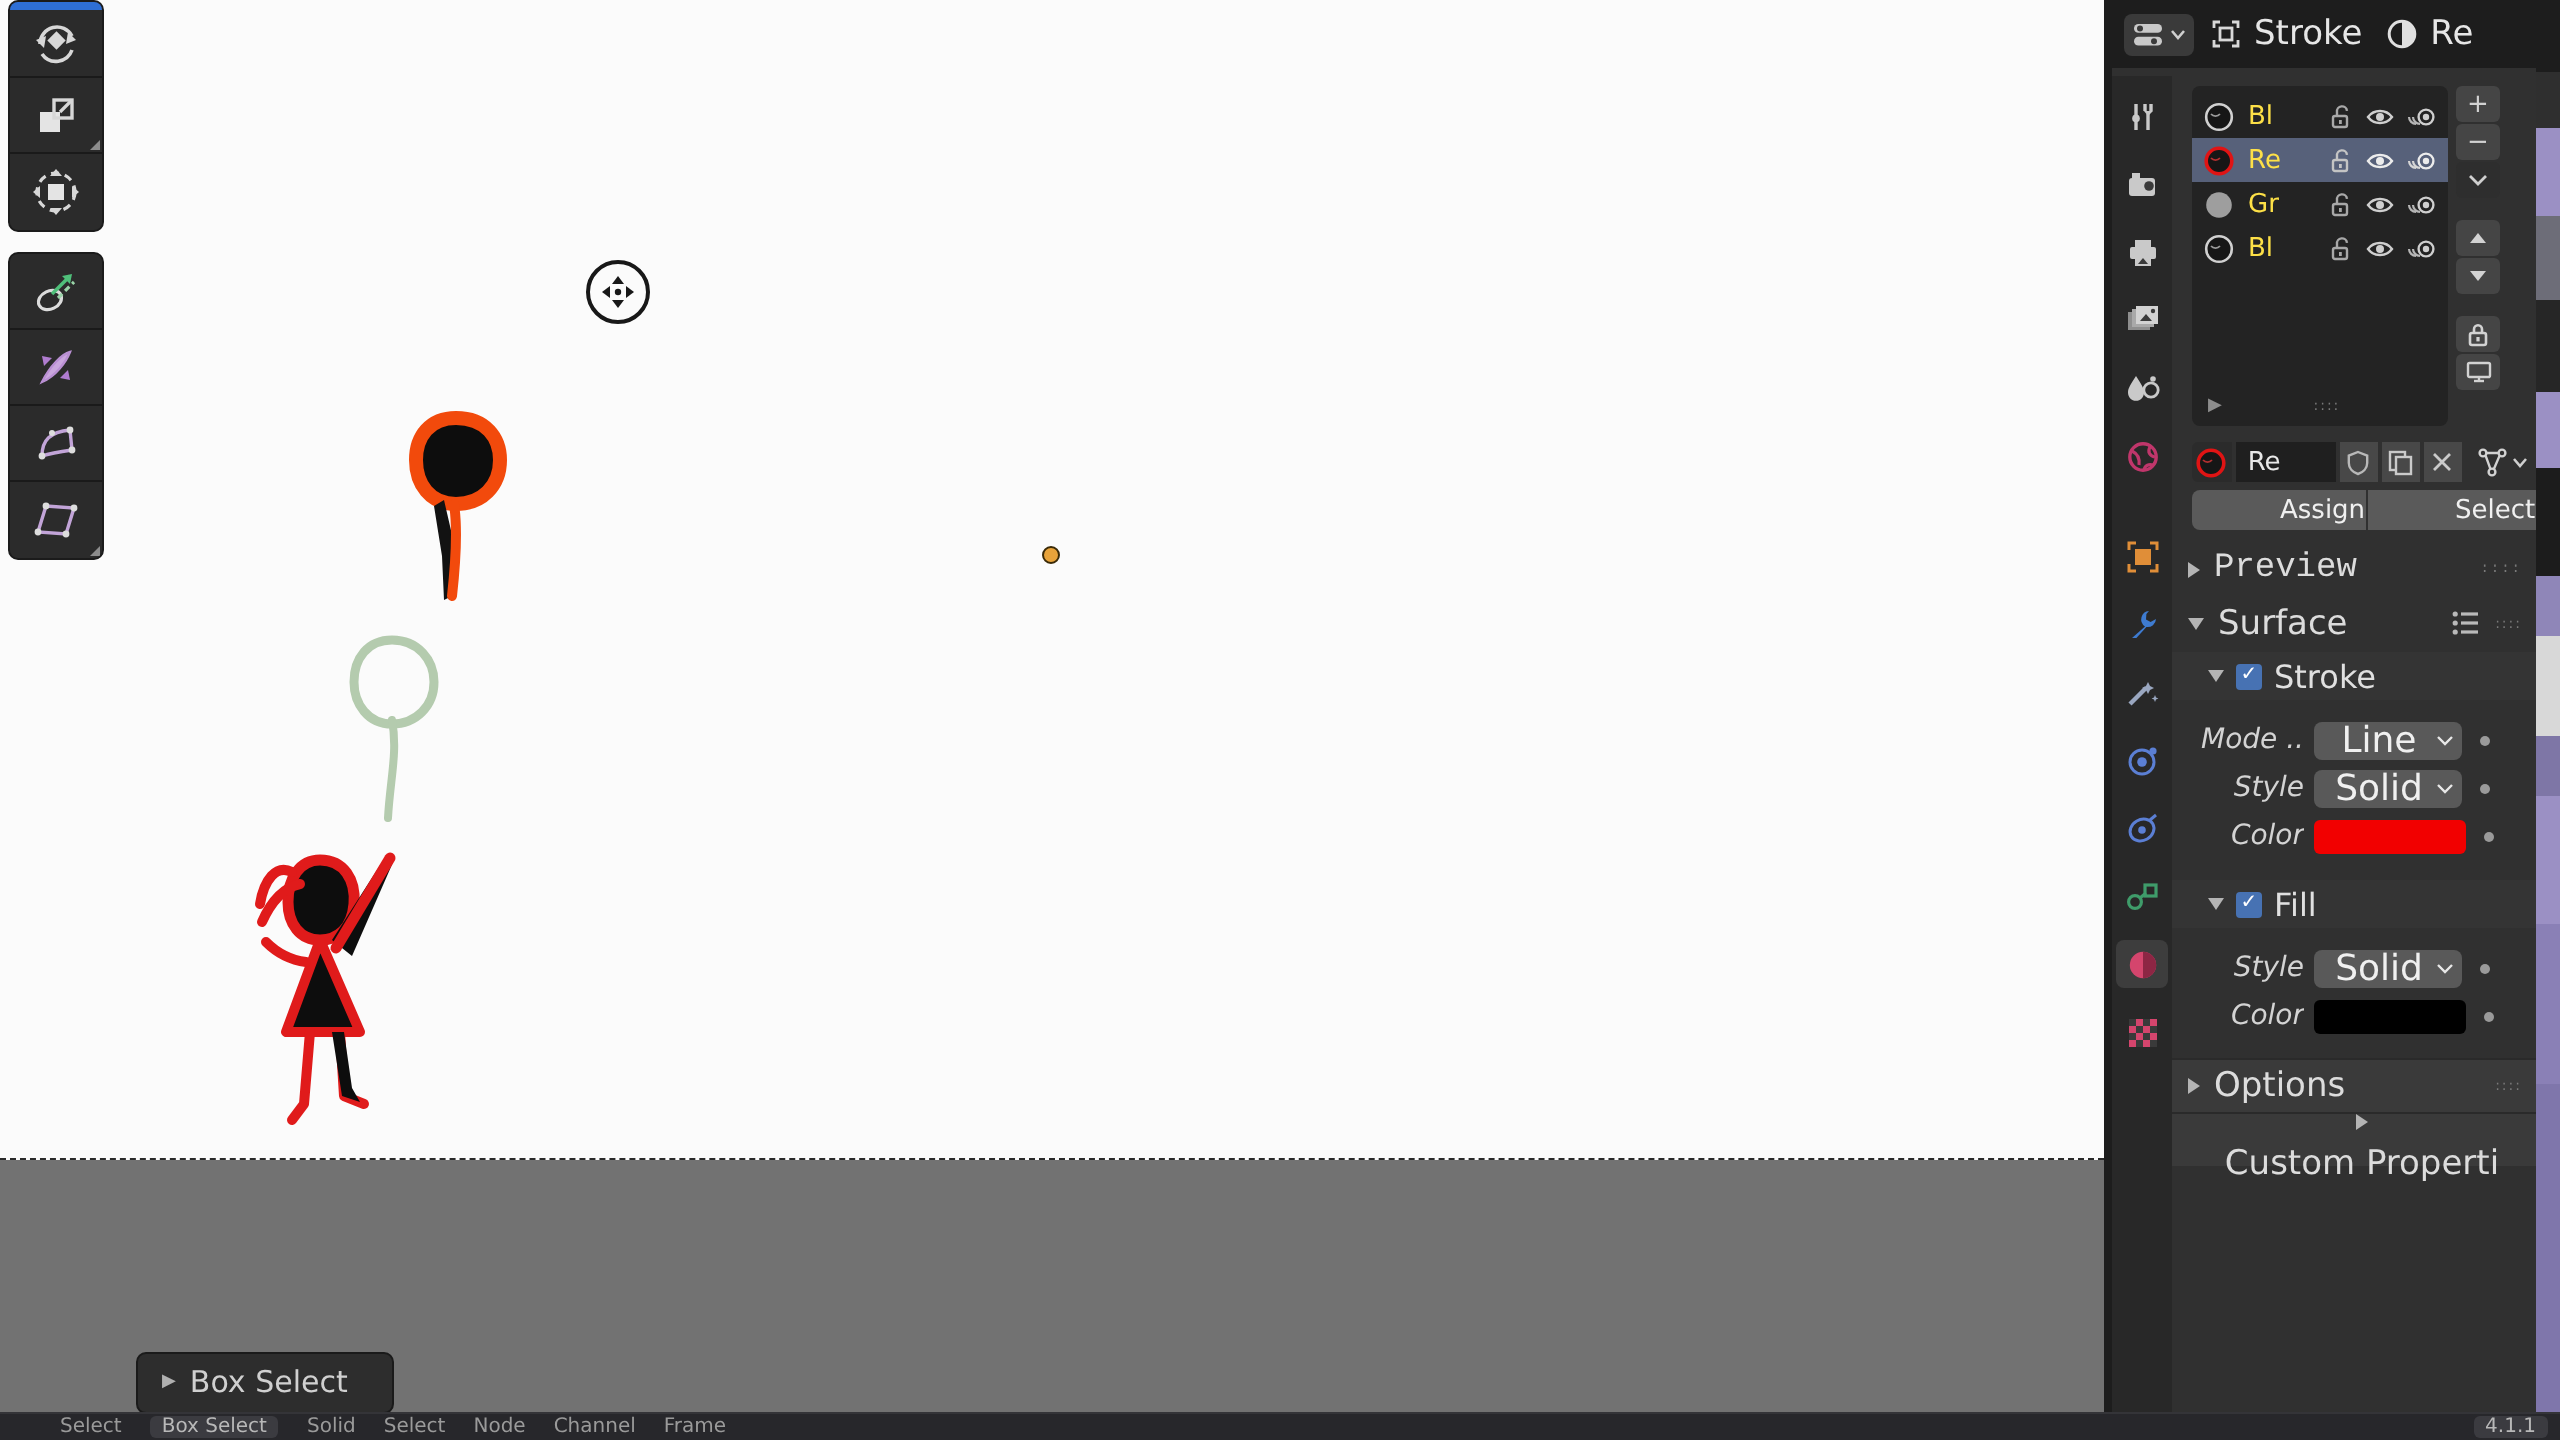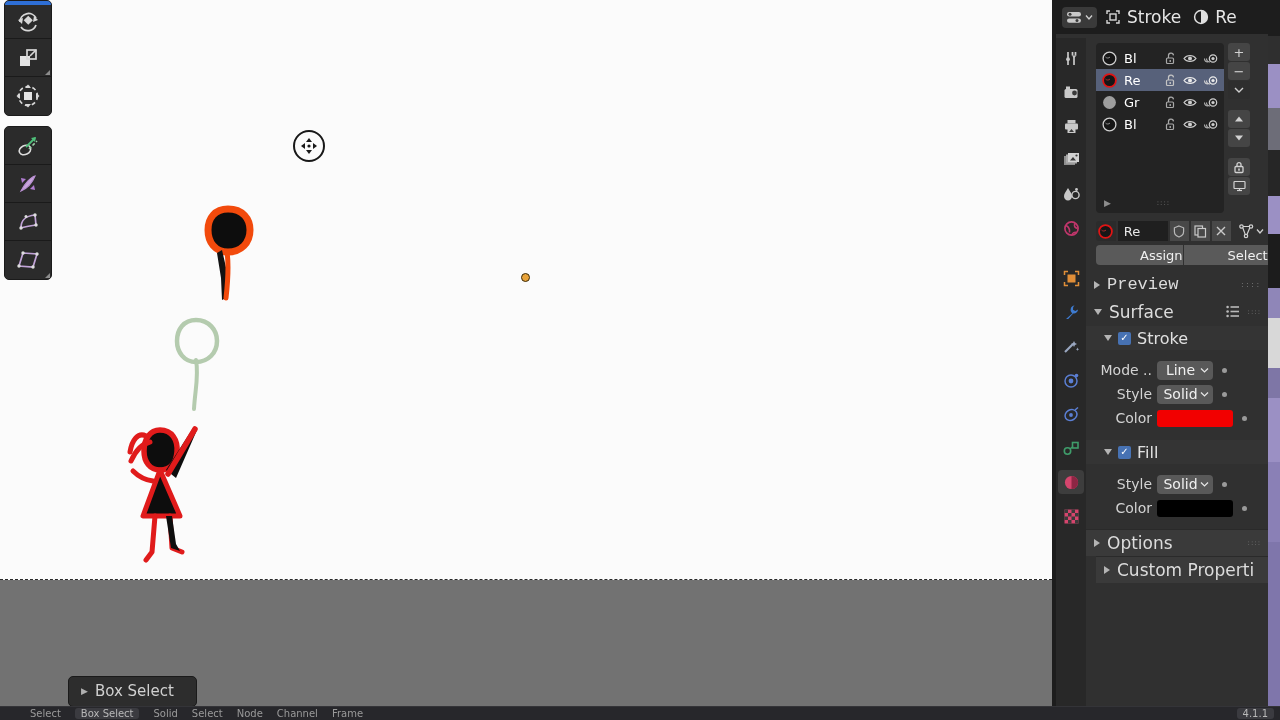--- a/index.html
+++ b/index.html
@@ -115,21 +115,21 @@
     background:#303030; overflow:hidden;
   }
 
   
   #slot-list {
     position:absolute; left:10px; top:5px; width:128px; height:170px;
     background:#232323; border-radius:4px; padding:4px 0;
   }
   .slot-row {
     height:22px; display:flex; align-items:center; gap:7px;
-    padding:0 6px; font-size:13px; color:#ffffff;
+    padding:0 6px; font-size:13px; color:#fde047;
   }
   .slot-row.sel { background:#57617a; }
   .slot-name { width:26px; }
   .slot-icons { margin-left:auto; display:flex; align-items:center; gap:6px; }
   #slot-footer {
     position:absolute; left:0; right:0; bottom:2px; height:16px;
     display:flex; align-items:center; justify-content:space-between;
     padding:0 8px; color:#8d8d8d; font-size:9px;
   }
   .grip { letter-spacing:1px; font-size:7px; color:#7a7a7a; line-height:4px; }
@@ -201,26 +201,26 @@
     display:flex; align-items:center; justify-content:center;
     color:#fff; font-size:10px; line-height:1;
   }
 
   .prop-row {
     display:flex; align-items:center; height:24px; gap:5px;
     padding:0 2px 0 4px;
   }
   .prop-label {
     width:62px; text-align:right; color:#d3d3d3; font-size:14px;
-    white-space:nowrap; overflow:hidden;
+    white-space:nowrap; overflow:hidden;font-style:italic;
   }
   .prop-dropdown {
-    width:56px; height:19px; background:#595959; border-radius:4px;
+    width:74px; height:19px; background:#595959; border-radius:4px;
     display:flex; align-items:center; padding:0 4px;
-    color:#f0f0f0; font-size:14px;
+    color:#f0f0f0; font-size:18px;
   }
   .prop-dropdown .dv { flex:1; text-align:center; }
   .swatch { width:76px; height:17px; border-radius:3px; }
   .anim-dot { width:5px; height:5px; border-radius:50%; background:#9a9a9a; margin-left:4px; }
 
   
   #sliver {
     position:absolute; left:1268px; top:0; width:12px; height:706px;
     background:#2b2b2b; overflow:hidden;
   }
@@ -768,21 +768,21 @@
       </div>
 
       <div class="panel-head closed" style="position:absolute; left:0; right:0; top:491px;">
         <span class="tri-r"></span>
         <span>Options</span>
         <span class="head-right">
           <span class="grip">::::</span>
         </span>
       </div>
 
-      <div class="panel-head closed" style="position:absolute; left:10px; right:0; top:518px;">
+      <div class="panel-head closed" style="position:absolute; left:0; right:0; top:518px;flex-direction:column;">
         <span class="tri-r"></span>
         <span>Custom Properti</span>
       </div>
 
     </div>
   </div>
 
   <div id="sliver">
     <div class="sliver-band" style="height:36px;  background:#1d1d1d;"></div>
     <div class="sliver-band" style="height:28px;  background:#2f2f2f;"></div>

